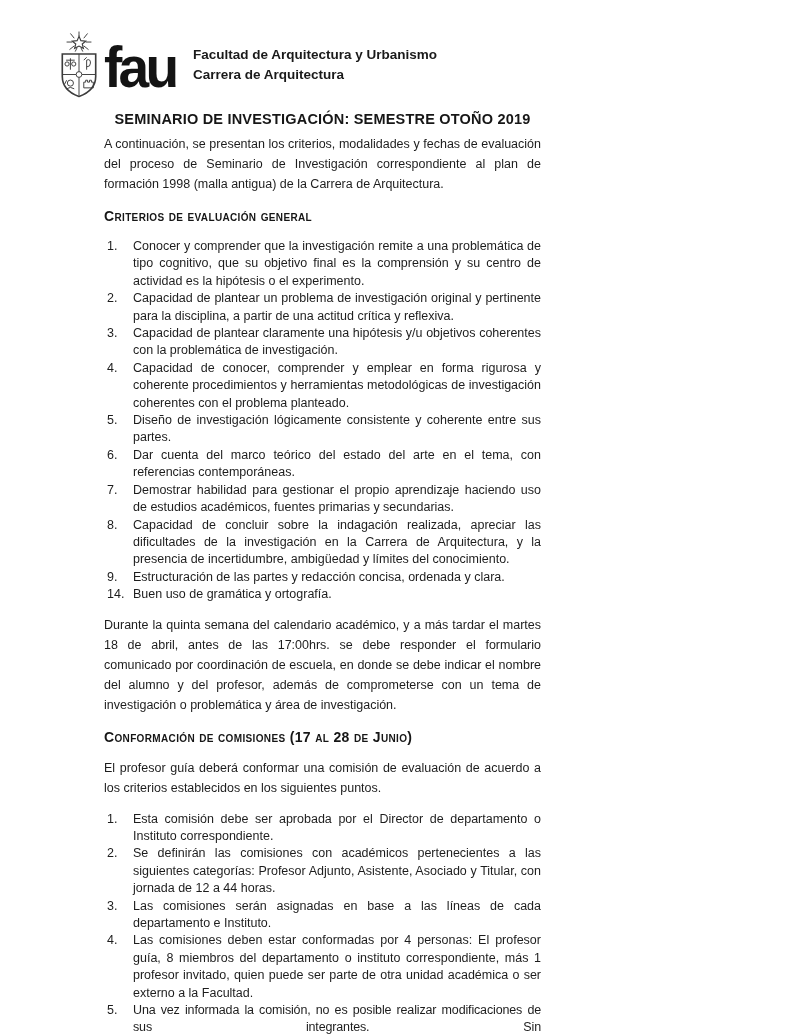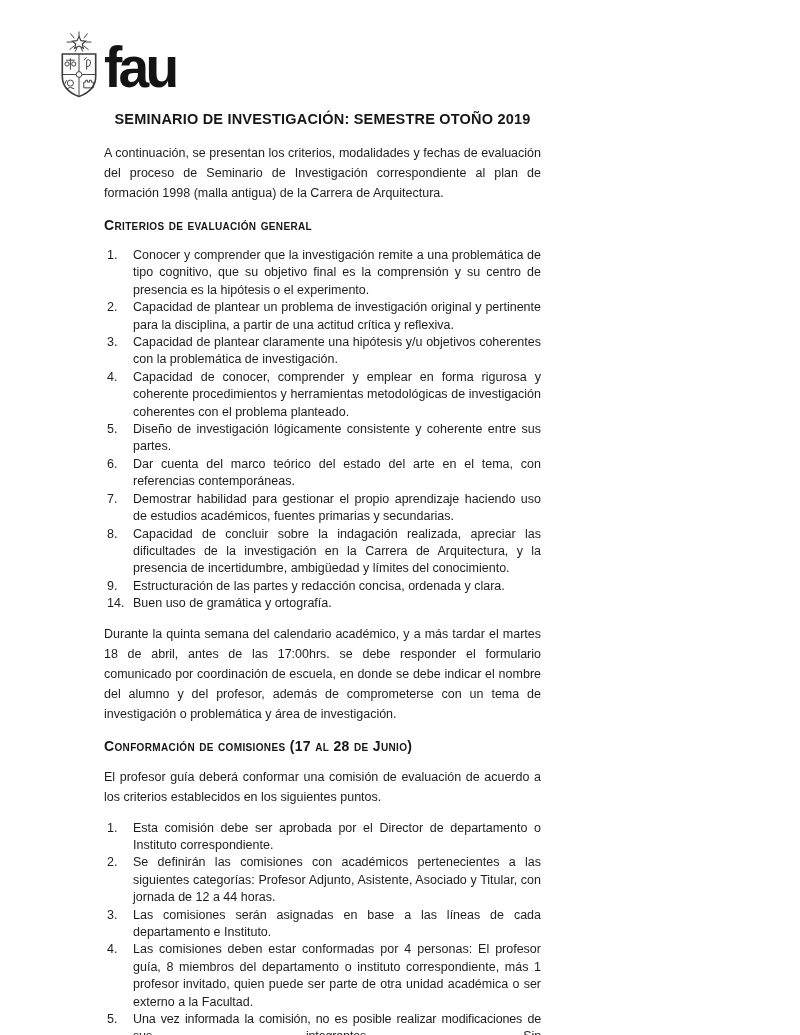--- a/index.html
+++ b/index.html
@@ -17,21 +17,21 @@
     font-weight:700;font-size:58px;line-height:1;letter-spacing:-4px;color:#141414;
     transform:scaleX(.95);transform-origin:left top;margin:8px 0 0 4px;
   }
   .org-block{margin-left:14px;font-weight:700;font-size:13.5px;line-height:20px;padding-top:15px;color:#1a1a1a;}
 
   
   .doc-title{margin-top:12px;text-align:center;font-weight:700;font-size:14.5px;line-height:18px;letter-spacing:.2px;color:#161616;}
 
   
   .para{font-size:12.5px;line-height:20px;text-align:justify;}
-  .intro{margin-top:15px;}
+  .intro{margin-top:6px;}
   .sec-body{margin-top:11px;}
   .sec-body-3{}
 
   
   .sec-heading{
     font-weight:700;font-size:14px;line-height:17px;letter-spacing:.35px;
     font-variant:small-caps;color:#161616;
   }
   .h-criterios{margin-top:14px;}
   .h-primera{margin-top:17px;}
@@ -75,33 +75,37 @@
         <circle cx="9.5" cy="35" r="2.2"></circle>
         <circle cx="16.5" cy="35" r="2.2"></circle>
         <path d="M30 41 V31 q4 -2 4 3 q0 4 -4 4 m0 -10 l-3 3"></path>
         <circle cx="13" cy="55" r="3.2"></circle>
         <path d="M9 61 q4 -3 8 0 m-8 -9 l-2 4"></path>
         <path d="M27 60 v-6 h2 v-2 h2 v2 h2 v-2 h2 v2 h2 v6 z"></path>
       </g>
       <circle cx="22" cy="46" r="3" fill="#ffffff" stroke="#3c3c3c" stroke-width="1"></circle>
     </svg>
     <div class="fau-wordmark">fau</div>
+    <div class="org-block">
+      <div>Facultad de Arquitectura y Urbanismo</div>
+      <div>Carrera de Arquitectura</div>
+    </div>
   </div>
 
   <div class="doc-title">SEMINARIO DE INVESTIGACIÓN: SEMESTRE OTOÑO 2019</div>
 
   <p class="para intro">A continuación, se presentan los criterios, modalidades y fechas de evaluación del proceso de Seminario de Investigación correspondiente al plan de formación 1998 (malla antigua) de la Carrera de Arquitectura.</p>
 
   <div class="sec-heading h-criterios">Criterios de evaluación general</div>
 
   <ol class="num-list list-criteria">
 
       <li>
         <span class="li-num">1.</span>
-        <span class="li-text">Conocer y comprender que la investigación remite a una problemática de tipo cognitivo, que su objetivo final es la comprensión y su centro de presencia es la hipótesis o el experimento.</span>
+        <span class="li-text">Conocer y comprender que la investigación remite a una problemática de tipo cognitivo, que su objetivo final es la comprensión y su centro de actividad es la hipótesis o el experimento.</span>
       </li>
 
       <li>
         <span class="li-num">2.</span>
         <span class="li-text">Capacidad de plantear un problema de investigación original y pertinente para la disciplina, a partir de una actitud crítica y reflexiva.</span>
       </li>
 
       <li>
         <span class="li-num">3.</span>
         <span class="li-text">Capacidad de plantear claramente una hipótesis y/u objetivos coherentes con la problemática de investigación.</span>

